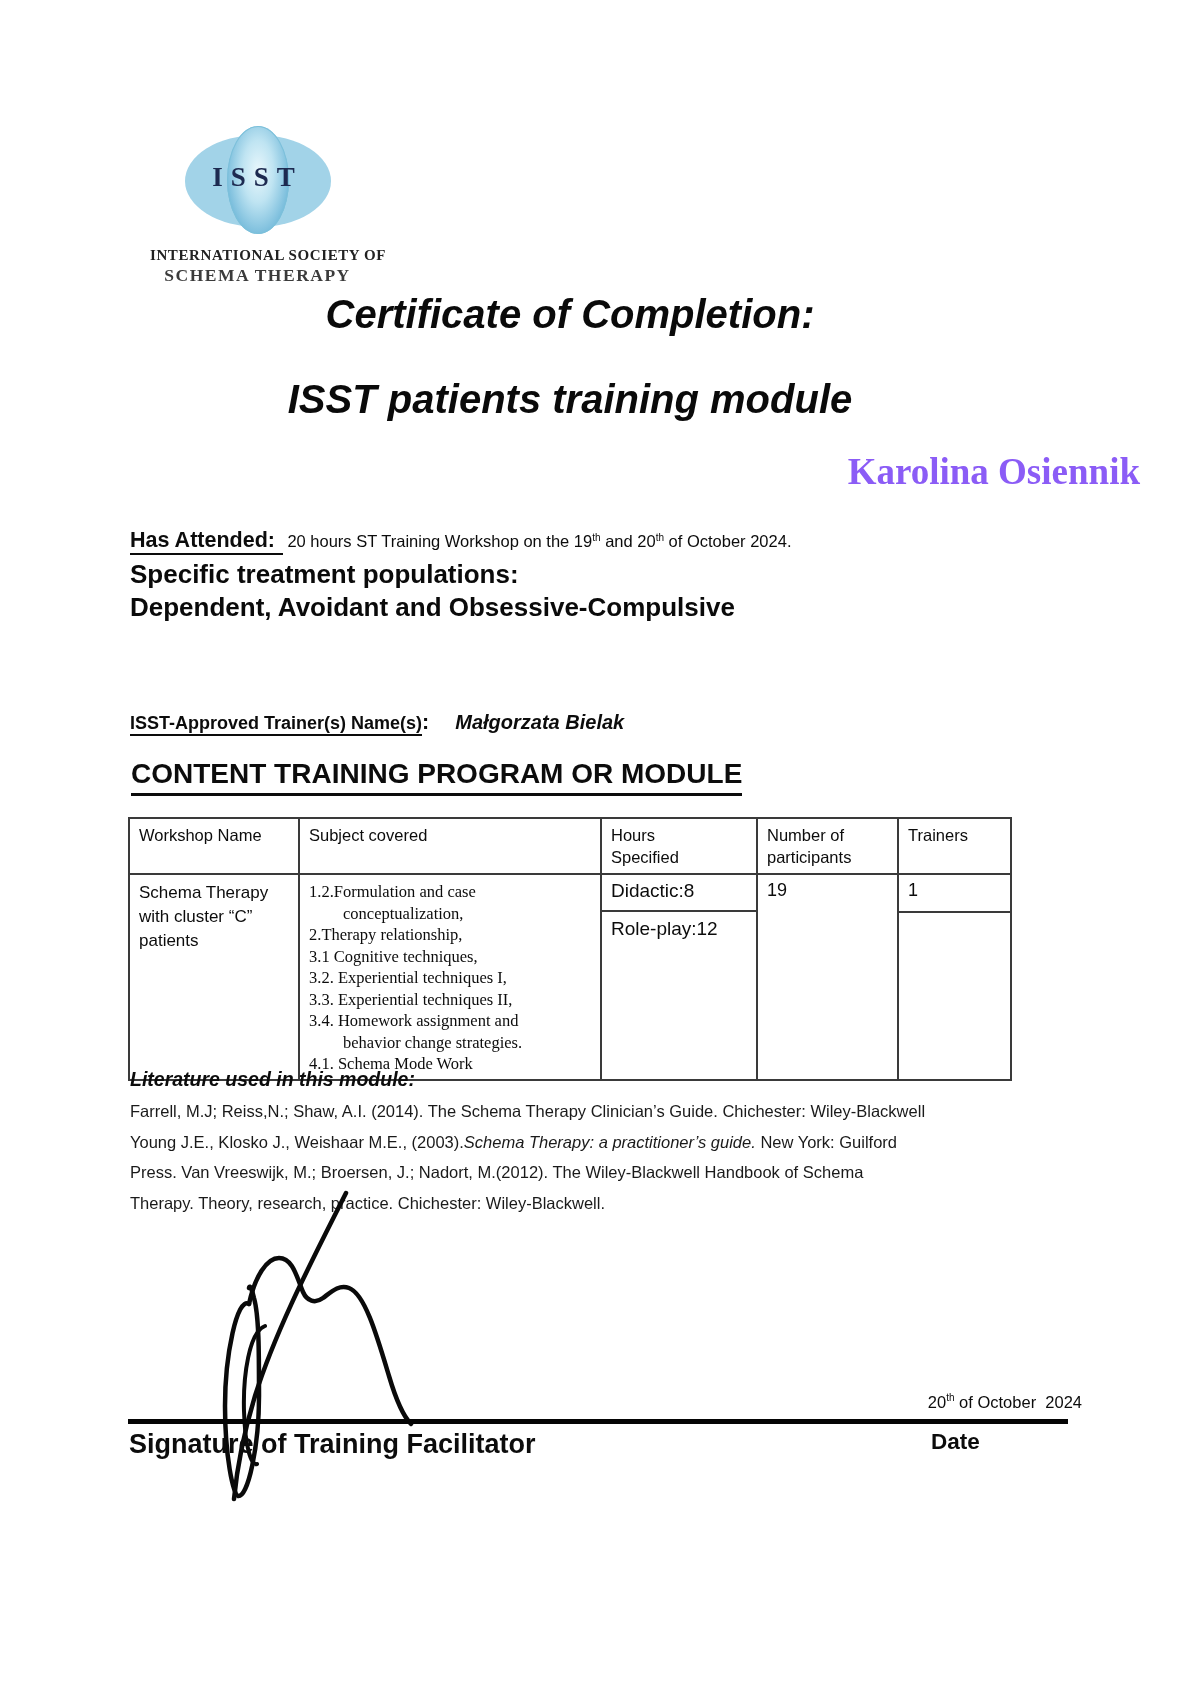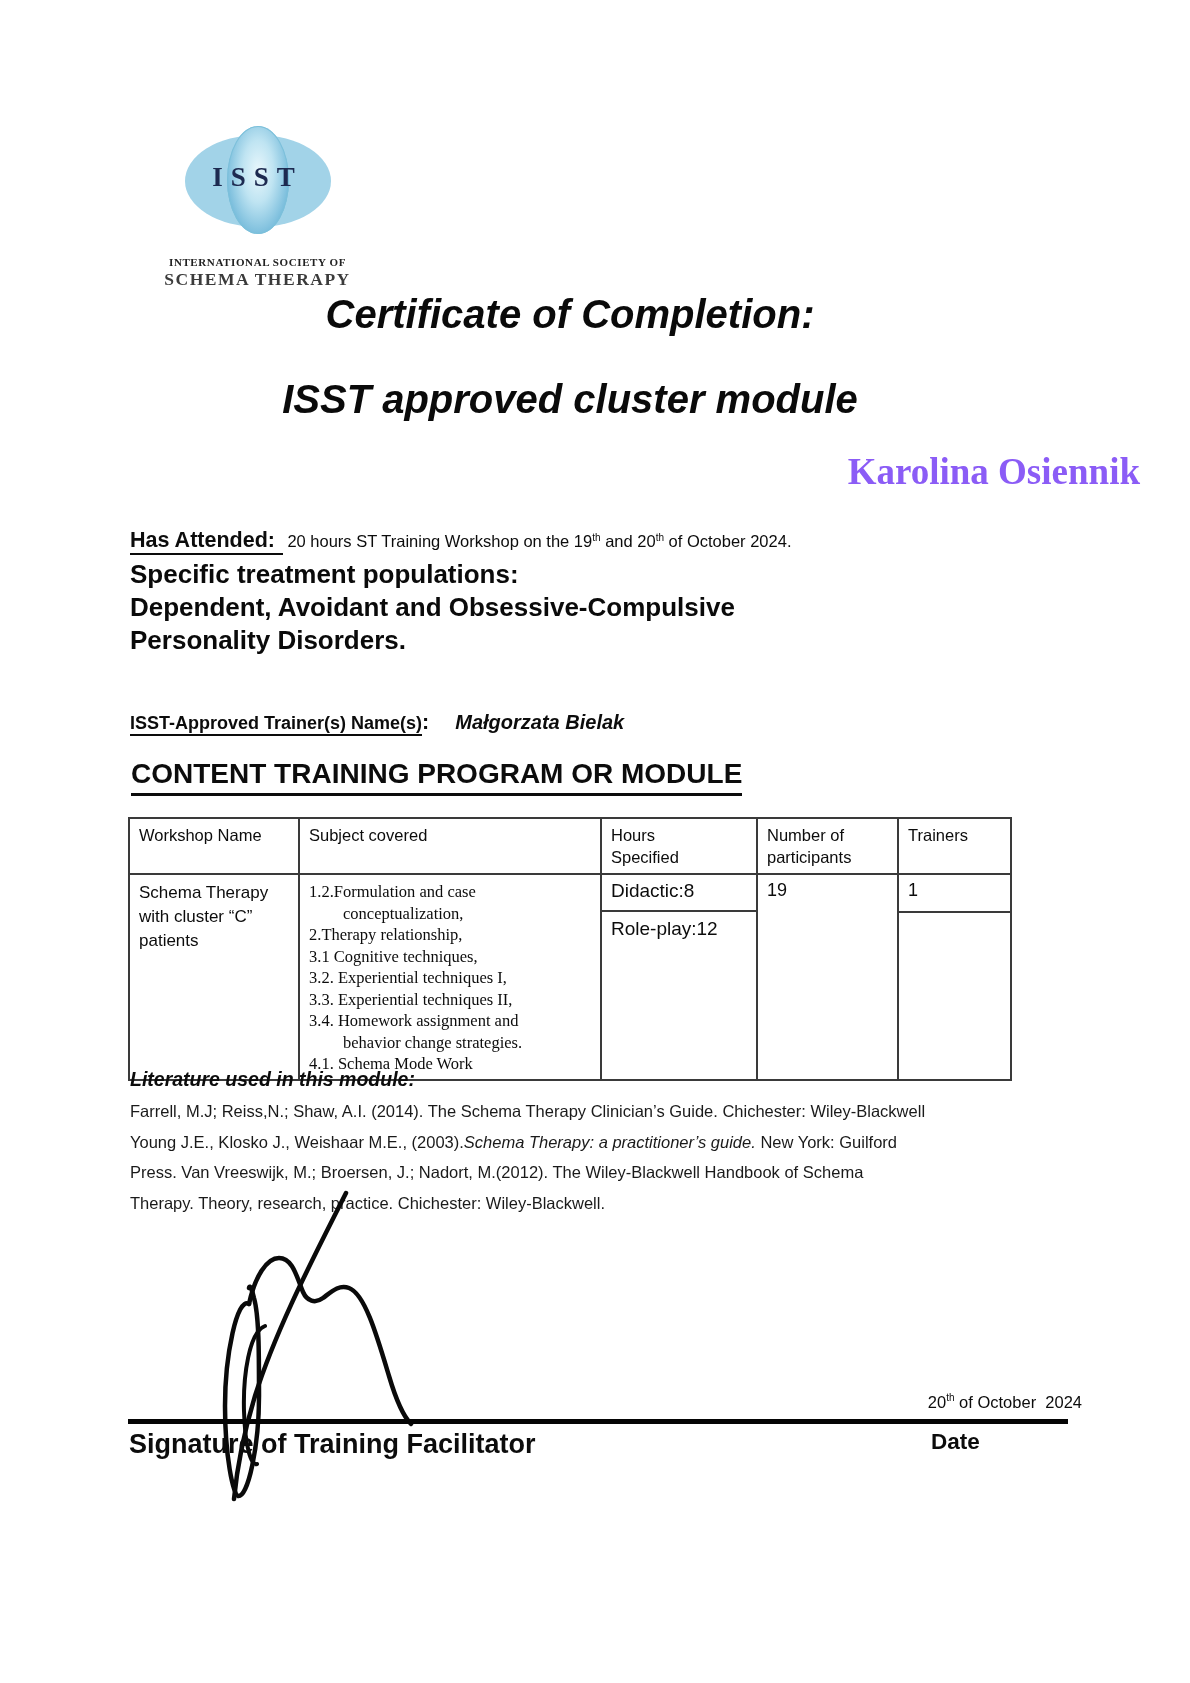--- a/index.html
+++ b/index.html
@@ -13,22 +13,22 @@
   .logo { position:absolute; left:150px; top:126px; width:215px; text-align:center; }
   .logo-mark { position:relative; width:150px; height:108px; margin:0 auto; }
   .ellipse-outer { position:absolute; left:2px; top:9px; width:146px; height:92px;
     border-radius:50%; background:#a2d3e8; }
   .ellipse-inner { position:absolute; left:44px; top:0px; width:62px; height:108px; border-radius:50%;
     background:radial-gradient(ellipse at 50% 42%, #e9f7fc 0%, #bfe4f2 35%, #7dbfdd 70%, #4c9fc9 100%);
     box-shadow:0 0 0 1px #7cc0da inset; }
   .logo-acronym { position:absolute; left:0; top:36px; width:100%;
     font-family:"Liberation Serif", "DejaVu Serif", serif; font-weight:bold;
     font-size:27px; letter-spacing:8px; color:#1d2a50; }
-  .logo-org1 { margin-top:22px; font-family:"Liberation Serif", "DejaVu Serif", serif;
-    font-weight:bold; font-size:11px; letter-spacing:0.6px; color:#222; white-space:nowrap; }
+  .logo-org1 { margin-top:13px; font-family:"Liberation Serif", "DejaVu Serif", serif;
+    font-weight:bold; font-size:15px; letter-spacing:0.6px; color:#222; white-space:nowrap; }
   .logo-org2 { margin-top:1px; font-family:"Liberation Serif", "DejaVu Serif", serif;
     font-weight:bold; font-size:17.5px; letter-spacing:1.5px; color:#3b3b3b; white-space:nowrap; }
 
   
   .titles-wrap { position:absolute; left:0; top:0; width:1140px; }
   .cert-title { position:absolute; left:0; width:100%; text-align:center;
     font-weight:bold; font-style:italic; font-size:40px; color:#0a0a0a; }
   .cert-title.t1 { top:292px; }
   .cert-title.t2 { top:377px; }
   .recipient { position:absolute; left:0; top:450px; width:100%; text-align:right;
@@ -93,32 +93,31 @@
       <div class="ellipse-outer"></div>
       <div class="ellipse-inner"></div>
       <div class="logo-acronym">ISST</div>
     </div>
     <div class="logo-org1">INTERNATIONAL SOCIETY OF</div>
     <div class="logo-org2">SCHEMA THERAPY</div>
   </div>
 
   <div class="titles-wrap">
     <div class="cert-title t1">Certificate of Completion:</div>
-    <div class="cert-title t2">ISST approved cluster module</div>
+    <div class="cert-title t2">ISST patients training module</div>
     <div class="recipient">Karolina Osiennik</div>
   </div>
 
   <div class="attend-line">
     <span class="attend-label">Has Attended:</span>
     <span class="attend-text"><span>20 hours ST Training Workshop on the 19</span><sup>th</sup><span> and 20</span><sup>th</sup><span> of October 2024.</span></span>
   </div>
   <div class="module-block">
     <div>Specific treatment populations:</div>
     <div>Dependent, Avoidant and Obsessive-Compulsive</div>
-    <div>Personality Disorders.</div>
   </div>
 
   <div class="trainer-line">
     <span class="trainer-label">ISST-Approved Trainer(s) Name(s)</span><span class="trainer-colon">:</span><span class="trainer-name">Małgorzata Bielak</span>
   </div>
 
   <div class="content-heading">CONTENT TRAINING PROGRAM OR MODULE</div>
 
   <table class="ptable">
     <colgroup>

